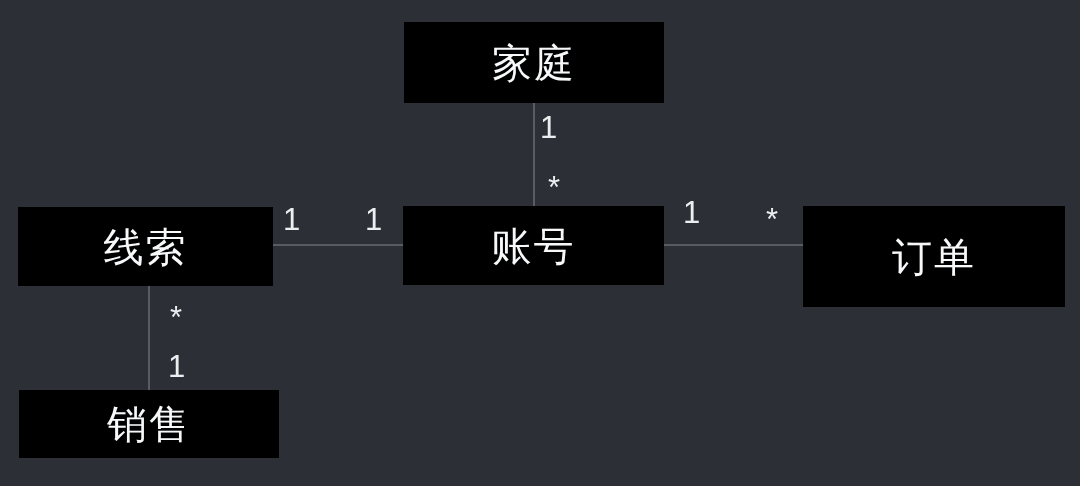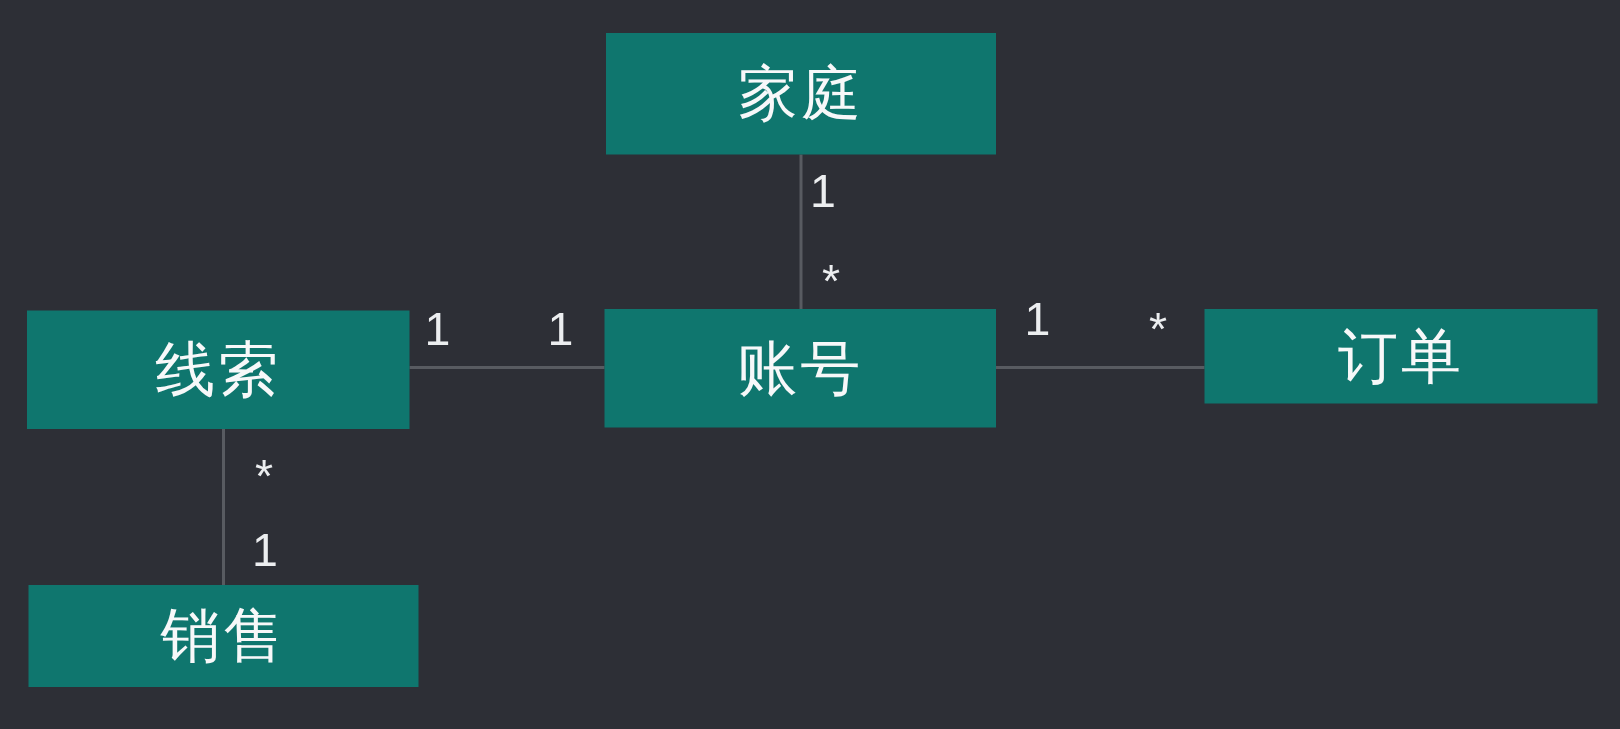--- a/index.html
+++ b/index.html
@@ -8,21 +8,21 @@
     font-family: "Liberation Sans", "DejaVu Sans", sans-serif;
     overflow: hidden;
   }
   .canvas {
     position: relative;
     width: 1080px; height: 486px;
     background: #2d2f36;
   }
   .node {
     position: absolute;
-    background: #0f766e;
+    background: #000000;
     display: flex;
     align-items: center;
     justify-content: center;
   }
   .node-label {
     color: #f7f8f9;
     font-size: 40px;
     letter-spacing: 2px;
     line-height: 1;
     user-select: none;
@@ -65,21 +65,21 @@
   </div>
 
   <div class="node" style="left:18px; top:207px; width:255px; height:79px;">
     <span class="node-label">线索</span>
   </div>
 
   <div class="node" style="left:403px; top:206px; width:261px; height:79px;">
     <span class="node-label">账号</span>
   </div>
 
-  <div class="node" style="left:803px; top:206px; width:262px; height:63px;">
+  <div class="node" style="left:803px; top:206px; width:262px; height:101px;">
     <span class="node-label">订单</span>
   </div>
 
   <div class="node" style="left:19px; top:390px; width:260px; height:68px;">
     <span class="node-label">销售</span>
   </div>
 
 </div>
 
 </body></html>

